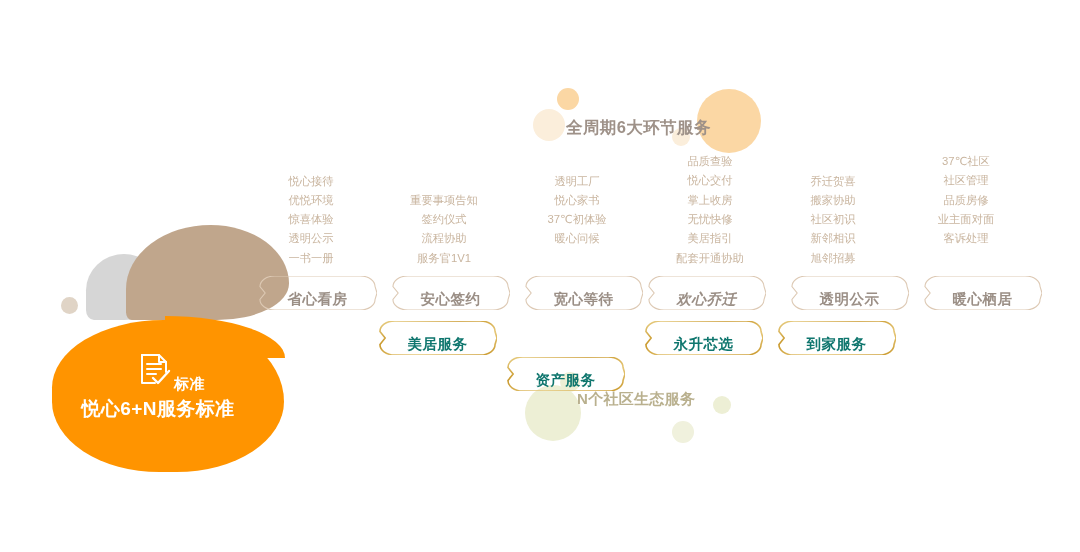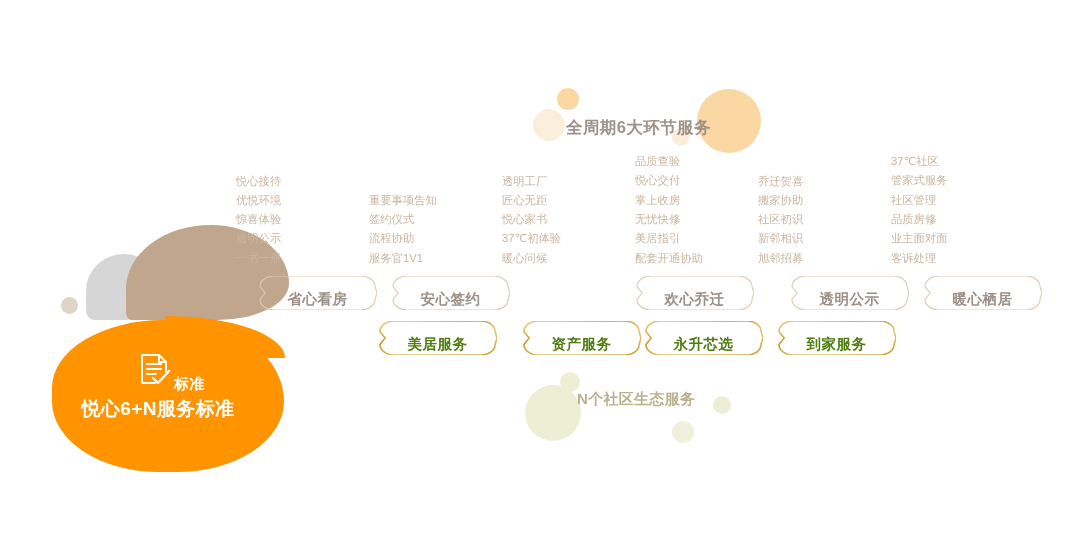--- a/index.html
+++ b/index.html
@@ -69,37 +69,37 @@
   .brand-std{
     position:absolute;left:122px;top:23px;
     font-size:15px;color:#ffffff;font-weight:bold;letter-spacing:.5px;
   }
   .brand-title{
     margin-top:2px;font-size:19px;font-weight:bold;color:#ffffff;
     letter-spacing:.4px;white-space:nowrap;
   }
 
   
-  .col{position:absolute;width:150px;}
+  .col{position:absolute;text-align:center;width:150px;}
   .col .it{
     font-size:11.3px;color:#c9b59f;line-height:19.3px;white-space:nowrap;
   }
 
   
   .caprow{position:absolute;height:44px;}
   .cap{
     position:absolute;top:0;height:46px;
     display:flex;align-items:center;justify-content:center;
   }
   .cap svg{position:absolute;left:0;top:0;}
   .cap .lbl{
     position:relative;z-index:2;white-space:nowrap;
   }
   .cap-tan .lbl{font-size:14.5px;font-weight:bold;color:#9b8f86;letter-spacing:.5px;}
-  .cap-gold .lbl{font-size:14.5px;font-weight:bold;color:#4d7c0f;letter-spacing:.5px;}
+  .cap-gold .lbl{font-size:14.5px;font-weight:bold;color:#0f766e;letter-spacing:.5px;}
 </style>
 </head>
 <body>
 
 <div class="stage">
 
   <div class="deco circ-cream-md"></div>
   <div class="deco circ-peach-sm"></div>
   <div class="deco circ-peach-lg"></div>
   <div class="deco circ-cream-sm"></div>
@@ -144,21 +144,20 @@
       <div class="it">一书一册</div>
     </div>
   <div class="col" id="col1" style="left: 369px; top: 190.8px;">
       <div class="it">重要事项告知</div>
       <div class="it">签约仪式</div>
       <div class="it">流程协助</div>
       <div class="it">服务官1V1</div>
     </div>
   <div class="col" id="col2" style="left: 502px; top: 171.5px;">
       <div class="it">透明工厂</div>
-      <div class="it">匠心无距</div>
       <div class="it">悦心家书</div>
       <div class="it">37℃初体验</div>
       <div class="it">暖心问候</div>
     </div>
   <div class="col" id="col3" style="left: 635px; top: 152.2px;">
       <div class="it">品质查验</div>
       <div class="it">悦心交付</div>
       <div class="it">掌上收房</div>
       <div class="it">无忧快修</div>
       <div class="it">美居指引</div>
@@ -166,41 +165,46 @@
     </div>
   <div class="col" id="col4" style="left: 758px; top: 171.5px;">
       <div class="it">乔迁贺喜</div>
       <div class="it">搬家协助</div>
       <div class="it">社区初识</div>
       <div class="it">新邻相识</div>
       <div class="it">旭邻招募</div>
     </div>
   <div class="col" id="col5" style="left: 891px; top: 152.2px;">
       <div class="it">37℃社区</div>
-      <div class="it">管家式服务</div>
       <div class="it">社区管理</div>
       <div class="it">品质房修</div>
       <div class="it">业主面对面</div>
       <div class="it">客诉处理</div>
     </div>
 
   <div class="caprow" id="row-stage" style="left: 258px; top: 276px; width: 784px;">
       <div class="cap cap-tan" style="left: 0px; width: 119px;">
         <svg width="119" height="34" viewBox="0 0 119 34">
           <path d="M 17 0 L 102 0 C 111.35 0 117 5.1 117.05 10.54 L 119 17 L 117.05 23.46 C 117 28.9 111.35 34 102 34 L 17 34 C 7.65 34 2 28.9 1.95 23.46 L 7.15 17 L 1.95 10.54 C 2 5.1 7.65 0 17 0 Z" fill="none" stroke="#ddc9b4" stroke-width="1.1"></path>
         </svg>
         <span class="lbl">省心看房</span>
       </div>
       <div class="cap cap-tan" style="left: 133px; width: 119px;">
         <svg width="119" height="34" viewBox="0 0 119 34">
           <path d="M 17 0 L 102 0 C 111.35 0 117 5.1 117.05 10.54 L 119 17 L 117.05 23.46 C 117 28.9 111.35 34 102 34 L 17 34 C 7.65 34 2 28.9 1.95 23.46 L 7.15 17 L 1.95 10.54 C 2 5.1 7.65 0 17 0 Z" fill="none" stroke="#ddc9b4" stroke-width="1.1"></path>
         </svg>
         <span class="lbl">安心签约</span>
       </div>
-      <div class="cap cap-tan" style="left: 377px; width: 119px;">
+      <div class="cap cap-tan" style="left: 266px; width: 119px;">
+        <svg width="119" height="34" viewBox="0 0 119 34">
+          <path d="M 17 0 L 102 0 C 111.35 0 117 5.1 117.05 10.54 L 119 17 L 117.05 23.46 C 117 28.9 111.35 34 102 34 L 17 34 C 7.65 34 2 28.9 1.95 23.46 L 7.15 17 L 1.95 10.54 C 2 5.1 7.65 0 17 0 Z" fill="none" stroke="#ddc9b4" stroke-width="1.1"></path>
+        </svg>
+        <span class="lbl">宽心等待</span>
+      </div>
+      <div class="cap cap-tan" style="left: 389px; width: 119px; font-style: italic;">
         <svg width="119" height="34" viewBox="0 0 119 34">
           <path d="M 17 0 L 102 0 C 111.35 0 117 5.1 117.05 10.54 L 119 17 L 117.05 23.46 C 117 28.9 111.35 34 102 34 L 17 34 C 7.65 34 2 28.9 1.95 23.46 L 7.15 17 L 1.95 10.54 C 2 5.1 7.65 0 17 0 Z" fill="none" stroke="#ddc9b4" stroke-width="1.1"></path>
         </svg>
         <span class="lbl">欢心乔迁</span>
       </div>
       <div class="cap cap-tan" style="left: 532px; width: 119px;">
         <svg width="119" height="34" viewBox="0 0 119 34">
           <path d="M 17 0 L 102 0 C 111.35 0 117 5.1 117.05 10.54 L 119 17 L 117.05 23.46 C 117 28.9 111.35 34 102 34 L 17 34 C 7.65 34 2 28.9 1.95 23.46 L 7.15 17 L 1.95 10.54 C 2 5.1 7.65 0 17 0 Z" fill="none" stroke="#ddc9b4" stroke-width="1.1"></path>
         </svg>
         <span class="lbl">透明公示</span>
@@ -220,21 +224,21 @@
               <stop offset="0%" stop-color="#e8cf86"></stop>
               <stop offset="35%" stop-color="#c9982b"></stop>
               <stop offset="65%" stop-color="#e6c87a"></stop>
               <stop offset="100%" stop-color="#c9982b"></stop>
             </linearGradient>
           </defs>
           <path d="M 17 0 L 102 0 C 111.35 0 117 5.1 117.05 10.54 L 119 17 L 117.05 23.46 C 117 28.9 111.35 34 102 34 L 17 34 C 7.65 34 2 28.9 1.95 23.46 L 7.15 17 L 1.95 10.54 C 2 5.1 7.65 0 17 0 Z" fill="none" stroke="url(#row-service-g0)" stroke-width="1.6"></path>
         </svg>
         <span class="lbl">美居服务</span>
       </div>
-      <div class="cap cap-gold" style="left: 144px; width: 119px;">
+      <div class="cap cap-gold" style="left: 128px; width: 119px; margin-top: 36px;">
         <svg width="119" height="34" viewBox="0 0 119 34">
           <defs>
             <linearGradient id="row-service-g1" x1="0" y1="0" x2="1" y2="1">
               <stop offset="0%" stop-color="#e8cf86"></stop>
               <stop offset="35%" stop-color="#c9982b"></stop>
               <stop offset="65%" stop-color="#e6c87a"></stop>
               <stop offset="100%" stop-color="#c9982b"></stop>
             </linearGradient>
           </defs>
           <path d="M 17 0 L 102 0 C 111.35 0 117 5.1 117.05 10.54 L 119 17 L 117.05 23.46 C 117 28.9 111.35 34 102 34 L 17 34 C 7.65 34 2 28.9 1.95 23.46 L 7.15 17 L 1.95 10.54 C 2 5.1 7.65 0 17 0 Z" fill="none" stroke="url(#row-service-g1)" stroke-width="1.6"></path>

